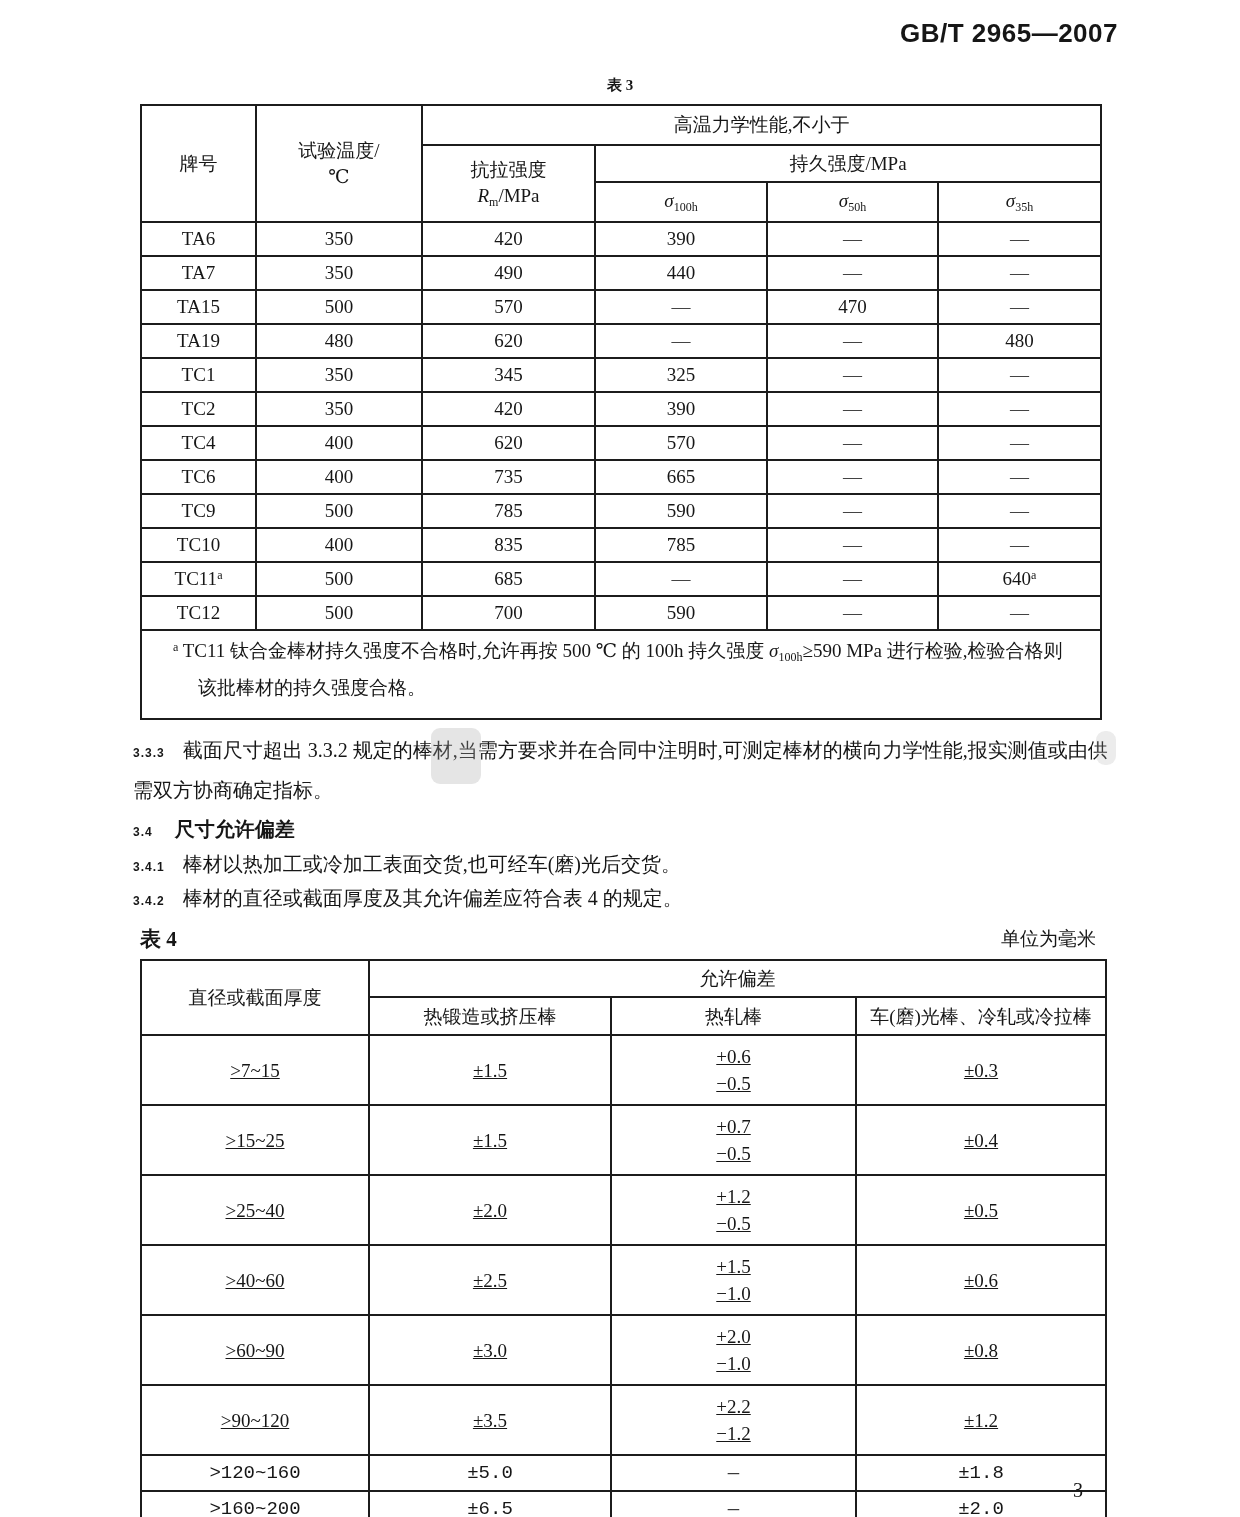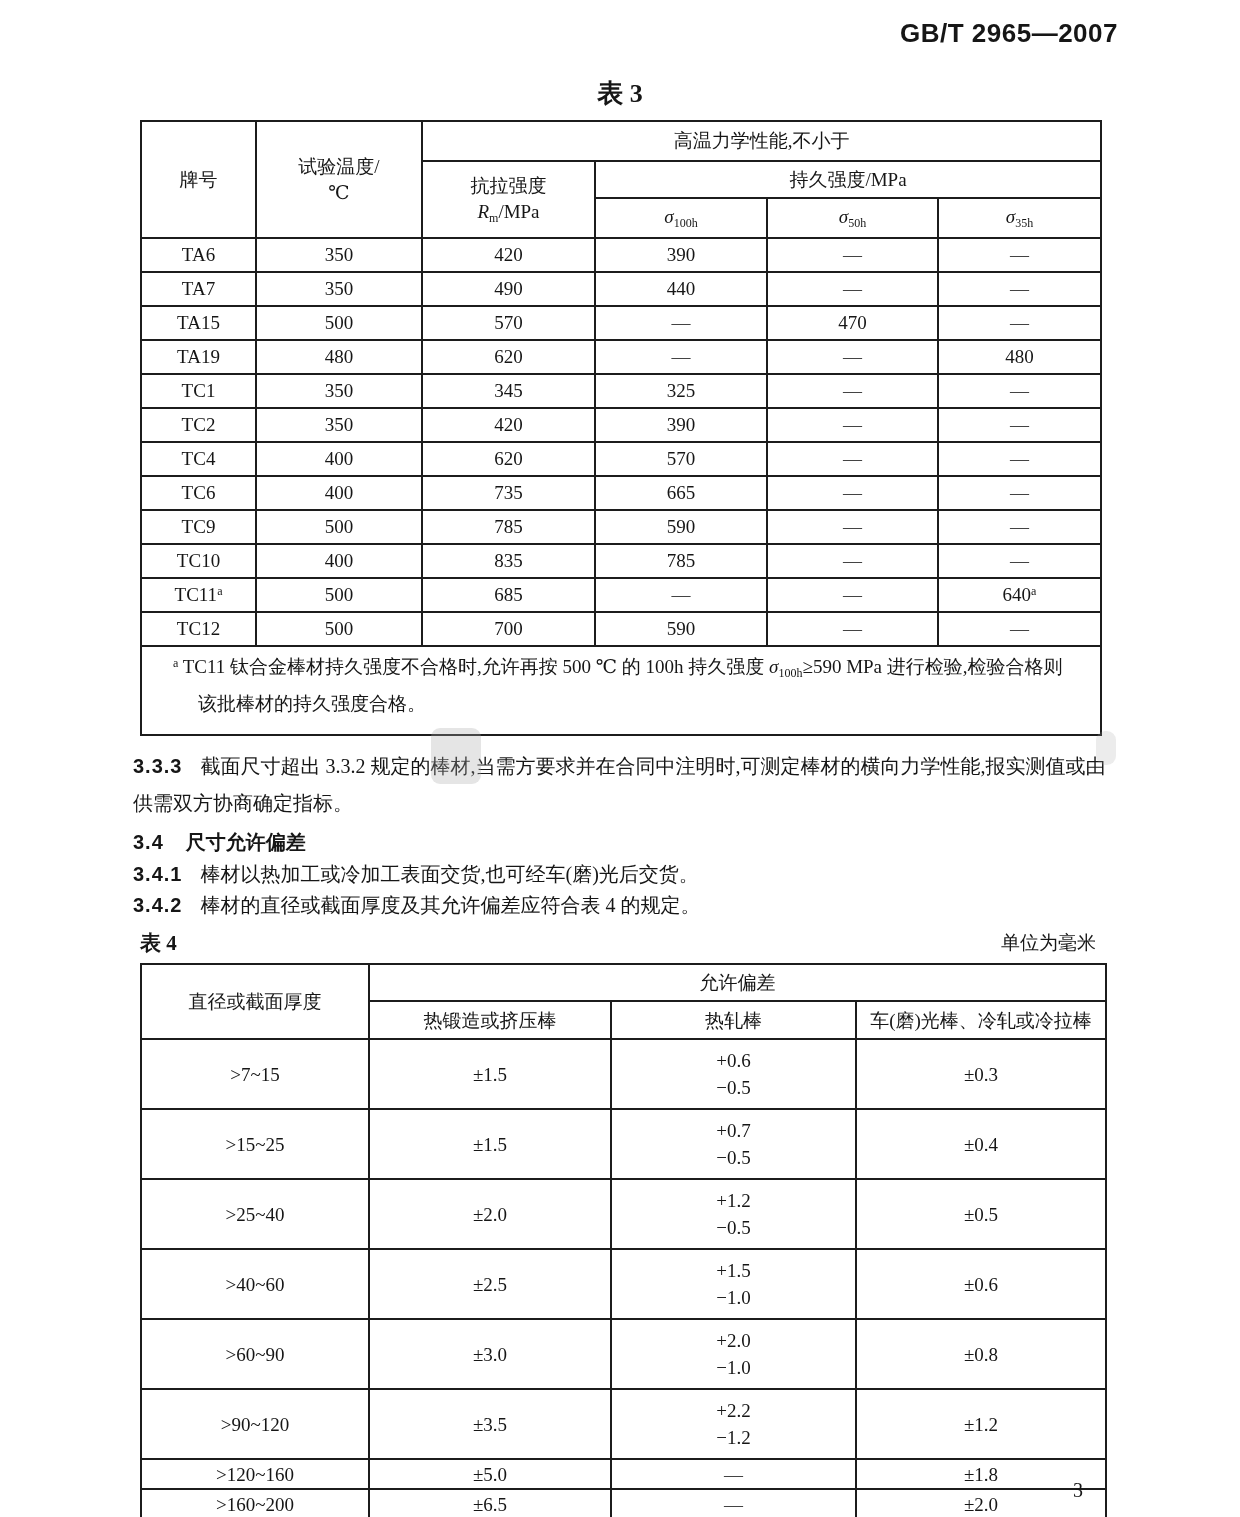--- a/index.html
+++ b/index.html
@@ -22,21 +22,21 @@
     font-family: "Liberation Sans", "DejaVu Sans", sans-serif;
     font-weight: bold;
     font-size: 26px;
     letter-spacing: 0.5px;
   }
   .caption3 {
     width: 960px;
     margin: 76px 0 9px 140px;
     text-align: center;
     font-weight: bold;
-    font-size: 26px;
+    font-size: 15px;
   }
   table { border-collapse: collapse; table-layout: fixed; margin-left: 140px; }
   th, td {
     border: 2px solid #1c1c1c;
     text-align: center;
     vertical-align: middle;
     font-size: 19px;
     font-weight: normal;
     padding: 0 4px;
     line-height: 1.35;
@@ -59,21 +59,21 @@
   .fn-line2 { padding-left: 25px; }
   .clauses {
     width: 990px;
     margin: 12px 0 0 133px;
     font-size: 20px;
   }
   .clause { line-height: 37px; }
   .cnum {
     font-family: "Liberation Sans", "DejaVu Sans", sans-serif;
     font-weight: bold;
-    font-size: 20px;
+    font-size: 12px;
     margin-right: 18px;
     letter-spacing: 1px;
   }
   .c-heading {
     font-family: "Liberation Sans", "DejaVu Sans", sans-serif;
     font-weight: bold;
     line-height: 34px;
     margin-top: 3px;
   }
   .c-heading .cnum { margin-right: 22px; }
@@ -91,22 +91,22 @@
   .unit-note {
     position: absolute;
     right: 9px;
     top: 0;
     font-weight: normal;
     font-size: 19px;
   }
   #table4 { width: 965px; }
   #table4 tr.h1 { height: 37px; }
   #table4 tr.h2 { height: 38px; }
-  #table4 tr.tall { height: 70px; }
-  #table4 tr.short { height: 30px; }
+  #table4 tr.tall { height: 70px; text-decoration: underline; }
+  #table4 tr.short { height: 36px; font-family: Liberation Mono, monospace; }
   #table4 tr.last td { border-bottom: 1px solid #9a9a9a; }
   .stack { line-height: 27px; }
   .page-number {
     position: absolute;
     right: 157px;
     bottom: 15px;
     font-size: 20px;
   }
   .artifact {
     position: absolute;

